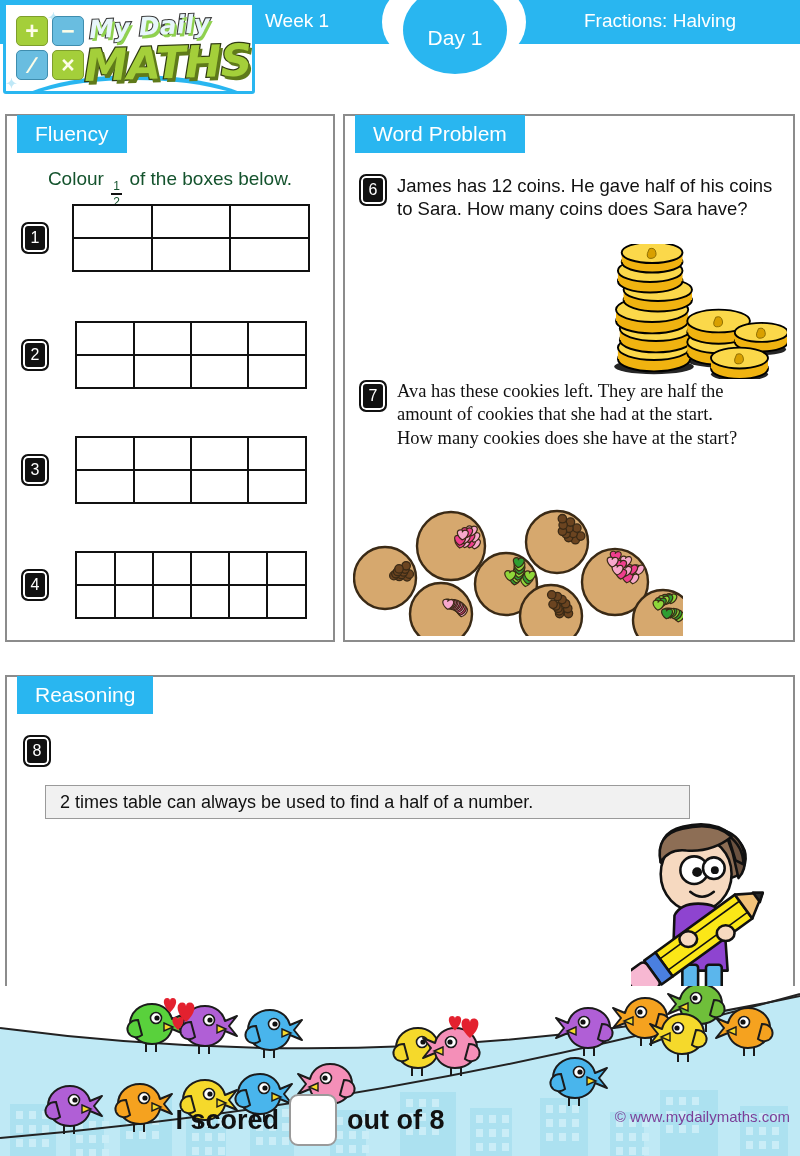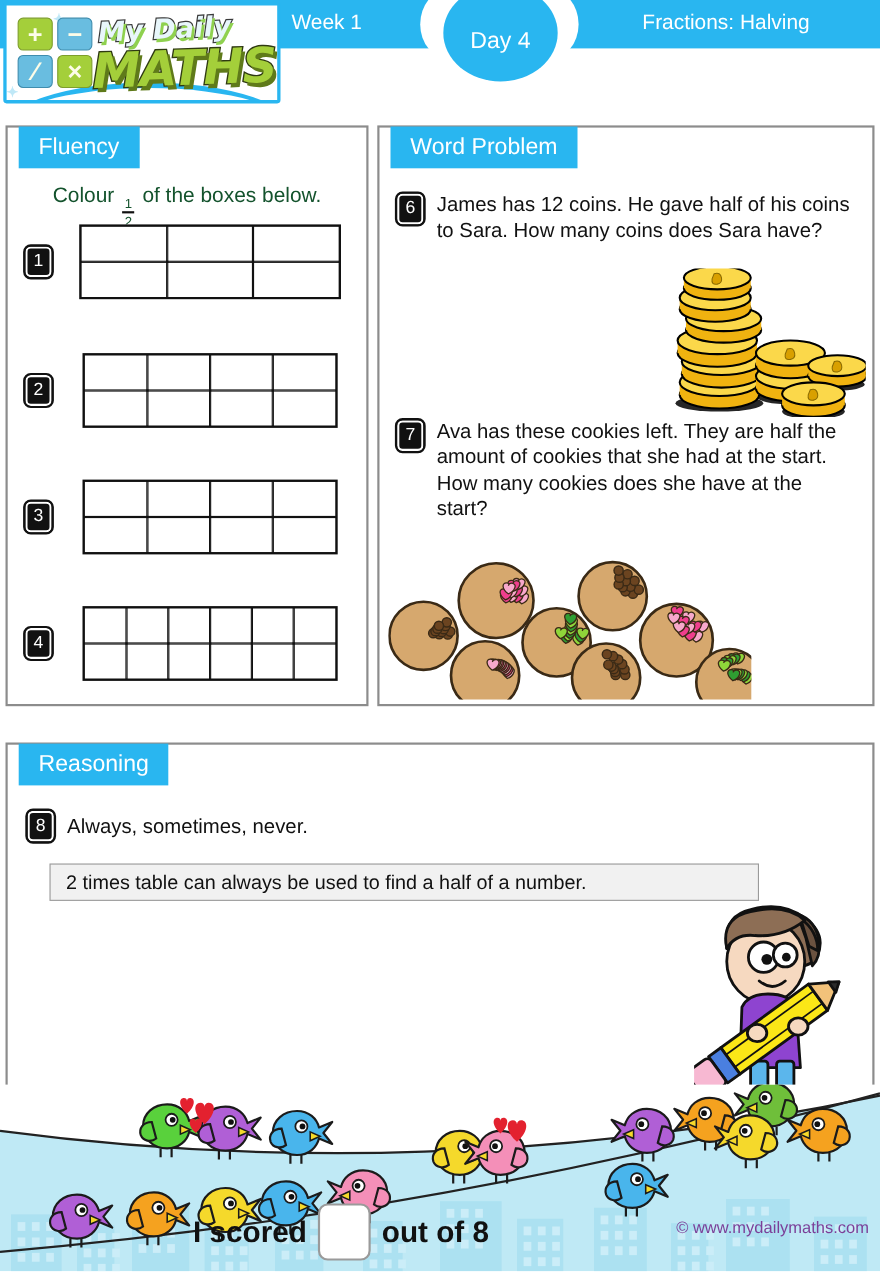--- a/index.html
+++ b/index.html
@@ -193,21 +193,21 @@
       </div>
     </div>
     <div class="logo-text">
       <div class="logo-my">My Daily</div>
       <div class="logo-maths">MATHS</div>
     </div>
   </div>
 
   <div class="hdr-week">Week 1</div>
   <div class="hdr-day-oval">
-    <span>Day 4</span>
+    <span>Day 1</span>
   </div>
   <div class="hdr-topic">Fractions: Halving</div>
 </div>
 
 <div class="panel" id="panel-fluency">
   <div class="panel-tab">Fluency</div>
   <div class="fl-instruction">
     <span>Colour</span>
     <span class="frac">
       <span class="num">1</span>
@@ -332,21 +332,21 @@
     <g fill="#d9a000" stroke="#8a6a00" stroke-width="1">
       <path d="M55 4 q6 -2 7 4 q1 5 -4 6 q-6 1 -5 -5 z"></path>
       <path d="M125 76 q6 -2 7 4 q1 5 -4 6 q-6 1 -5 -5 z"></path>
       <path d="M170 88 q6 -2 7 4 q1 5 -4 6 q-6 1 -5 -5 z"></path>
       <path d="M147 115 q6 -2 7 4 q1 5 -4 6 q-6 1 -5 -5 z"></path>
     </g>
   </svg>
 
   <div class="wp-item" style="left:14px; top:264px; width:420px;">
     <div class="qnum">7</div>
-    <div class="wp-text" style="white-space:pre-line;">Ava has these cookies left. They are half the amount of cookies that she had at the start.
+    <div class="wp-text" style="white-space:pre-line;font-family:Liberation Serif, serif;">Ava has these cookies left. They are half the amount of cookies that she had at the start.
 How many cookies does she have at the start?</div>
   </div>
 
   <svg viewBox="0 0 330 130" width="330" height="130" style="position:absolute;left:8px;top:390px;" id="cookies-svg">
       <g>
         <circle cx="32" cy="72" r="31" fill="#d6a86e" stroke="#3a2a16" stroke-width="2.4"></circle>
         <circle cx="54.072708606680344" cy="70.8432183591622" r="4.2" fill="#6b4420" stroke="#3a2a16" stroke-width="1.3"></circle>
         <circle cx="46.292870871474676" cy="70.49775873730259" r="4.2" fill="#6b4420" stroke="#3a2a16" stroke-width="1.3"></circle>
         <circle cx="56.317084483120404" cy="68.1485521838165" r="4.2" fill="#6b4420" stroke="#3a2a16" stroke-width="1.3"></circle>
         <circle cx="48.519739199273104" cy="68.48862103611701" r="4.2" fill="#6b4420" stroke="#3a2a16" stroke-width="1.3"></circle>
@@ -457,21 +457,20 @@
         <path d="M304.76709180711725 104.1227029019756 c -6 -4.5 -6 -10 -1.5 -10 c 1.8 0 3 1 1.5 2.4 c 1.5 -3.4 7.5 -2.4 6 2 c -1 3 -4 5 -6 5.6 z" fill="#8fd63a" stroke="#3a2a16" stroke-width="1.2"></path>
       </g>
     </svg>
 </div>
 
 <div class="panel" id="panel-reason">
   <div class="panel-tab">Reasoning</div>
 
   <div class="rs-item">
     <div class="qnum">8</div>
-    <div class="rs-text">Always, sometimes, never.</div>
   </div>
 
   <div class="rs-statement">
     <span>2 times table can always be used to find a half of a number.</span>
   </div>
 
   <svg viewBox="0 0 150 195" width="148" height="192" style="position:absolute;right:14px;bottom:2px;">
     <g stroke="#111" stroke-width="2.6" stroke-linejoin="round">
       <path d="M30 46 q-4 -30 22 -36 q30 -8 50 8 q20 14 12 34 q-6 12 -22 10 z" fill="#8d6e55"></path>
       <path d="M95 14 q18 6 20 26 q2 14 -6 22 l-6 -26 z" fill="#6b5240"></path>

